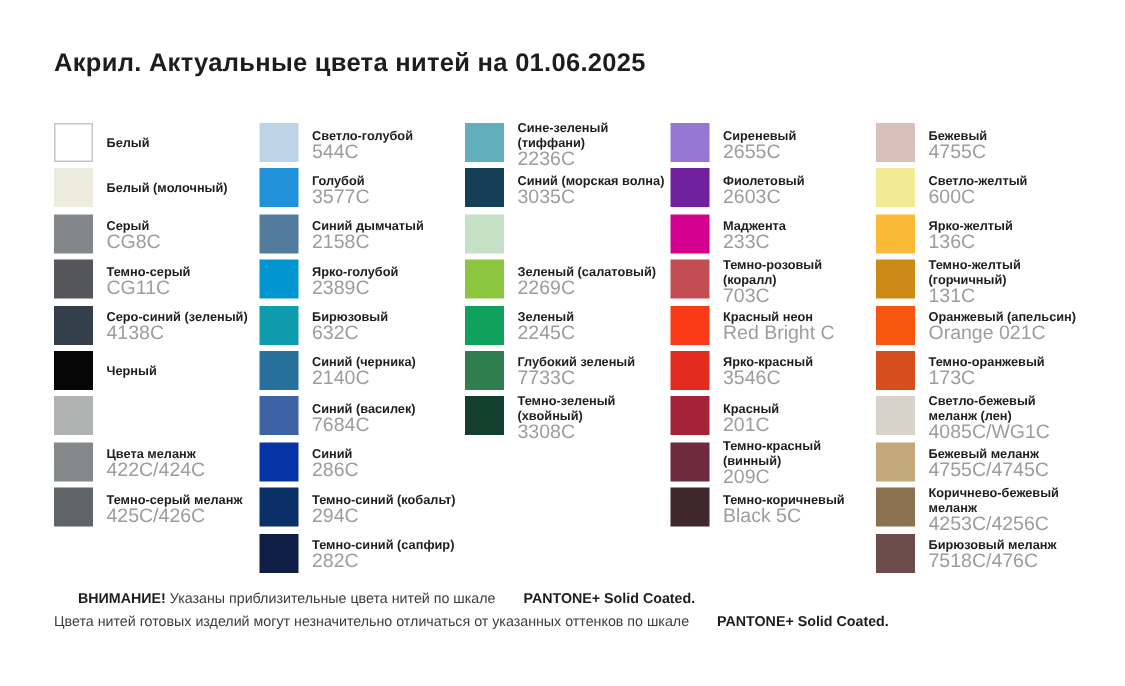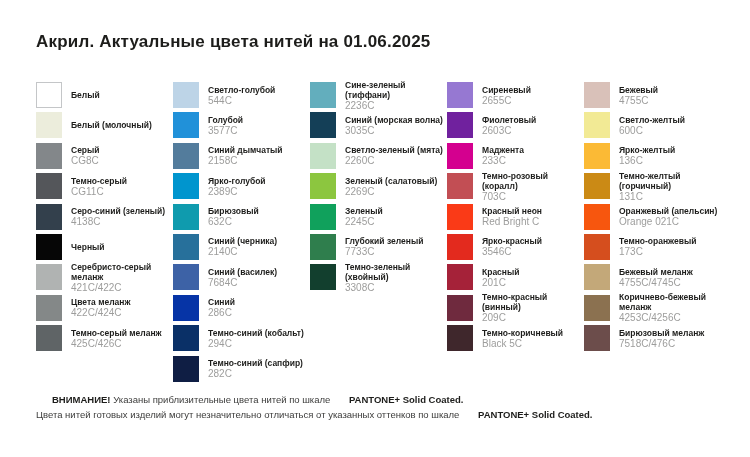--- a/index.html
+++ b/index.html
@@ -30,21 +30,21 @@
   }
   .lbl {
     margin-left: 9px; width: 100px;
     display: flex; flex-direction: column; justify-content: center;
   }
   .nm {
     font-size: 8.5px; font-weight: bold; color: #1d1d1b;
     line-height: 10px;
   }
   .cd {
-    font-size: 10px; color: #9d9d9c; line-height: 10px; margin-top: 1px;
+    font-size: 13px; color: #9d9d9c; line-height: 10px; margin-top: 1px;
   }
   .footer {
     position: absolute; left: 36px; top: 393px;
     font-size: 9.5px; color: #3c3c3b; line-height: 14.5px;
     width: 690px;
   }
   .footer b { color: #1d1d1b; padding-left: 16px; }
 </style>
 </head>
 <body>
@@ -88,24 +88,20 @@
           </div>
         </div>
         <div class="item">
           <div class="sw" style="background: rgb(6, 6, 6);"></div>
           <div class="lbl">
             <div class="nm">Черный</div>
           </div>
         </div>
         <div class="item">
           <div class="sw" style="background: rgb(176, 179, 178);"></div>
-          <div class="lbl">
-            <div class="nm">Серебристо-серый меланж</div>
-            <div class="cd">421C/422C</div>
-          </div>
         </div>
         <div class="item">
           <div class="sw" style="background: rgb(132, 136, 136);"></div>
           <div class="lbl">
             <div class="nm">Цвета меланж</div>
             <div class="cd">422C/424C</div>
           </div>
         </div>
         <div class="item">
           <div class="sw" style="background: rgb(95, 100, 102);"></div>
@@ -197,24 +193,20 @@
         </div>
         <div class="item">
           <div class="sw" style="background: rgb(20, 63, 87);"></div>
           <div class="lbl">
             <div class="nm">Синий (морская волна)</div>
             <div class="cd">3035C</div>
           </div>
         </div>
         <div class="item">
           <div class="sw" style="background: rgb(196, 225, 198);"></div>
-          <div class="lbl">
-            <div class="nm">Светло-зеленый (мята)</div>
-            <div class="cd">2260C</div>
-          </div>
         </div>
         <div class="item">
           <div class="sw" style="background: rgb(140, 198, 63);"></div>
           <div class="lbl">
             <div class="nm">Зеленый (салатовый)</div>
             <div class="cd">2269C</div>
           </div>
         </div>
         <div class="item">
           <div class="sw" style="background: rgb(16, 161, 92);"></div>
@@ -337,20 +329,27 @@
           <div class="lbl">
             <div class="nm">Оранжевый (апельсин)</div>
             <div class="cd">Orange 021C</div>
           </div>
         </div>
         <div class="item">
           <div class="sw" style="background: rgb(213, 78, 30);"></div>
           <div class="lbl">
             <div class="nm">Темно-оранжевый</div>
             <div class="cd">173C</div>
+          </div>
+        </div>
+        <div class="item">
+          <div class="sw" style="background: rgb(215, 211, 202);"></div>
+          <div class="lbl">
+            <div class="nm">Светло-бежевый меланж (лен)</div>
+            <div class="cd">4085C/WG1C</div>
           </div>
         </div>
         <div class="item">
           <div class="sw" style="background: rgb(195, 168, 121);"></div>
           <div class="lbl">
             <div class="nm">Бежевый меланж</div>
             <div class="cd">4755C/4745C</div>
           </div>
         </div>
         <div class="item">

